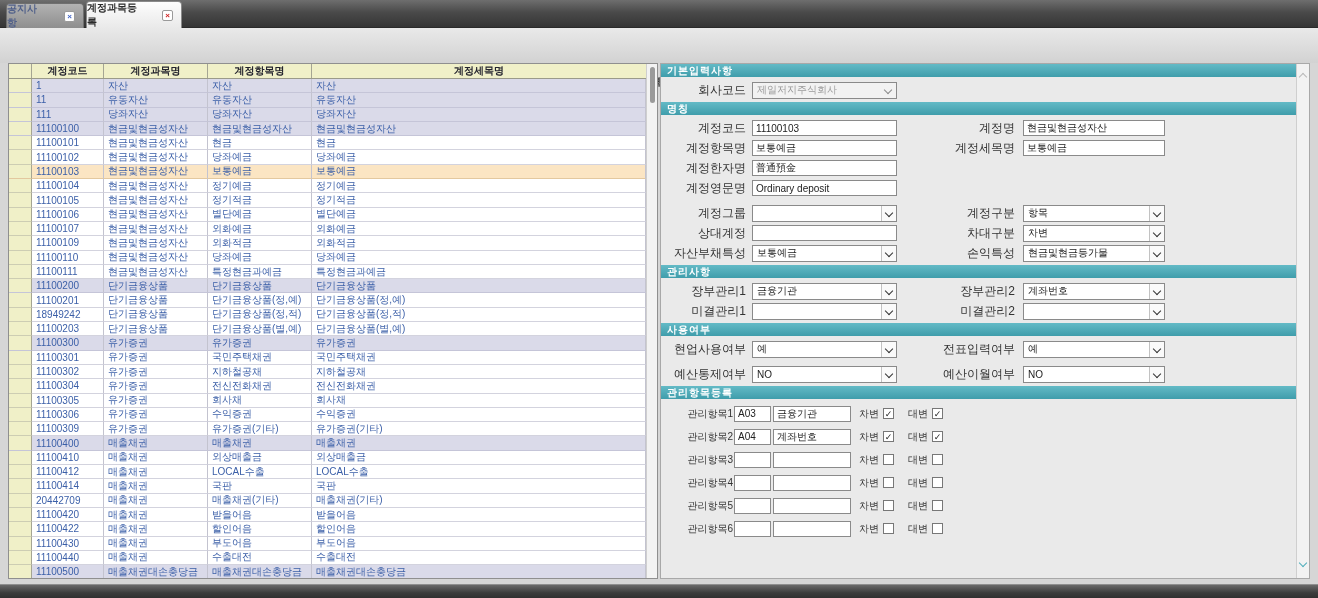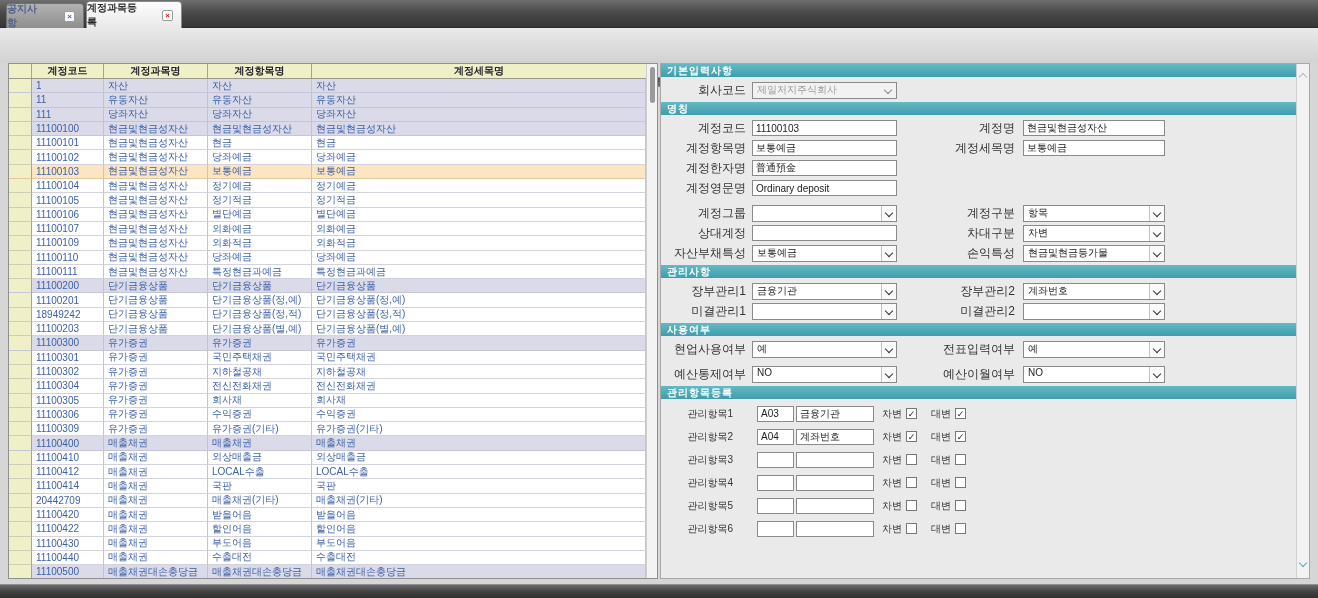--- a/index.html
+++ b/index.html
@@ -24,21 +24,21 @@
   .menu-open{position:absolute;left:3px;top:30px;width:88px;height:12px;border-radius:7px;
     background:linear-gradient(#ef4455,#c00f24 55%,#8f0317);border:1px solid #7c0212;
     color:#fff;font-size:8px;font-weight:bold;font-style:italic;letter-spacing:.5px;
     text-align:center;line-height:11px;cursor:pointer;}
 
   
   .toolbar{position:absolute;left:0;top:28px;width:1318px;height:35px;
     background:linear-gradient(#e9e9e9,#d2d2d2);}
   .tb-label{position:absolute;top:47px;font-size:10px;font-weight:bold;color:#222;}
   .tb-input{position:absolute;top:43px;height:17px;background:#fff;border:1px solid #8a8a8a;}
-  .combo{position:absolute;height:17px;background:#fff;border:1px solid #8a8a8a;display:flex;}
+  .combo{position:absolute;height:17px;background:#fff;border:1px solid #8a8a8a;display:flex;align-items:center;}
   .combo.tb{top:43px;}
   .combo-val{flex:1;font-size:10px;color:#222;padding:0 2px 0 4px;white-space:nowrap;overflow:hidden;}
   .combo-btn{width:15px;height:100%;position:relative;flex:0 0 auto;background:#fafafa;border-left:1px solid #c2c2c2;}
   .combo-btn::after{content:"";position:absolute;left:4px;top:4px;width:5px;height:5px;
     border-right:1.5px solid #333;border-bottom:1.5px solid #333;transform:rotate(45deg);}
   .combo.disabled{background:#f2f2f2;}
   .combo.disabled .combo-val{color:#9a9a9a;}
   .combo.disabled .combo-btn{background:#f2f2f2;border-left:none;}
   .combo.disabled .combo-btn::after{border-color:#8a8a8a;}
 
@@ -84,21 +84,21 @@
   .plabel{font-size:12px;color:#333;text-align:right;white-space:nowrap;}
   .plabel.c1{width:85px;margin-right:6px;flex:0 0 auto;}
   .plabel.c2{width:118px;margin-right:8px;flex:0 0 auto;}
   .tinput{height:16px;background:#fff;border:1px solid #8a8a8a;font-size:10px;color:#222;
     padding:0 3px;display:flex;align-items:center;white-space:nowrap;overflow:hidden;}
   .f-c1{width:145px;flex:0 0 auto;}
   .f-c2{width:142px;flex:0 0 auto;}
   .combo.pf{position:relative;top:0;}
 
   .mrow{display:flex;align-items:center;height:23px;padding-left:14px;}
-  .mrow .mlabel{width:58px;text-align:right;font-size:10px;color:#333;margin-right:24px;flex:0 0 auto;}
+  .mrow .mlabel{width:58px;text-align:right;font-size:10px;color:#333;margin-right:1px;flex:0 0 auto;}
   .mrow .mcode{width:37px;flex:0 0 auto;}
   .mrow .mname{width:78px;margin-left:2px;flex:0 0 auto;}
   .mrow .dc{font-size:10px;color:#333;margin-left:14px;}
   .mrow .dc:nth-of-type(2){margin-left:8px;}
   .cb{width:11px;height:11px;background:#fff;border:1px solid #777;margin-left:4px;
     font-size:9px;line-height:10px;text-align:center;color:#222;flex:0 0 auto;}
 
   .panel-scroll{width:13px;border-left:1px solid #cfcfcf;background:#f2f2f2;position:relative;}
   .chev{position:absolute;left:2px;width:8px;height:8px;}
   .chev::after{content:"";position:absolute;left:1px;width:5px;height:5px;

